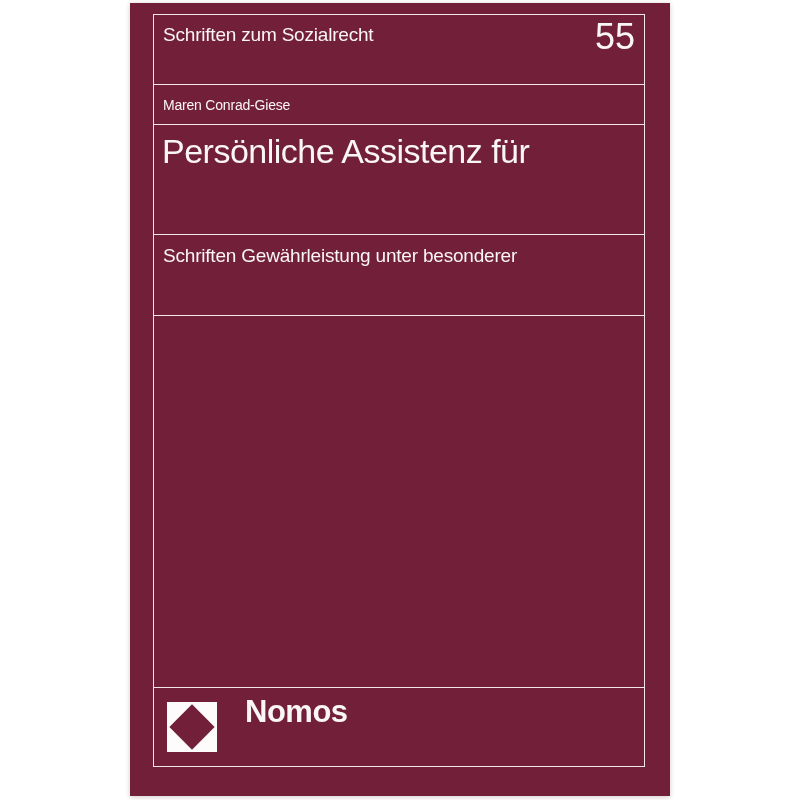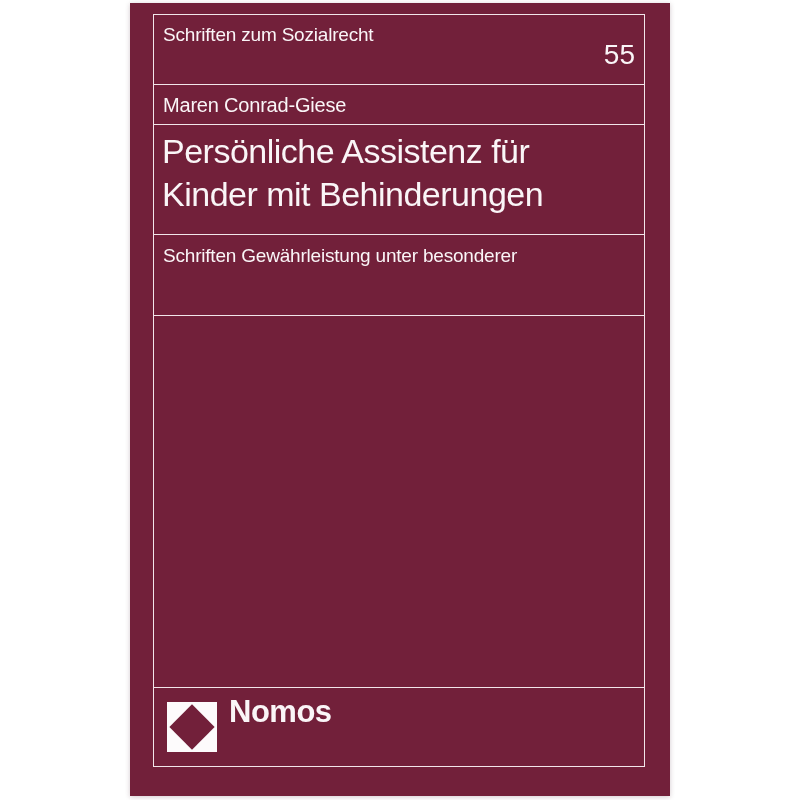--- a/index.html
+++ b/index.html
@@ -44,31 +44,31 @@
     justify-content: space-between;
     align-items: flex-start;
     padding: 6px 9px 0 9px;
   }
   .series-title {
     font-size: 19px;
     line-height: 28px;
     letter-spacing: -0.2px;
   }
   .series-number {
-    font-size: 28px;
+    font-size: 36px;
     line-height: 30px;
-    margin-top: 19px;
+    margin-top: 1px;
   }
 
   .author-row {
     height: 40px;
     padding: 9px 9px 0 9px;
   }
   .author-name {
-    font-size: 20px;
+    font-size: 14px;
     line-height: 22px;
     letter-spacing: -0.2px;
   }
 
   .title-row {
     height: 110px;
     padding: 5px 8px 0 8px;
   }
   .book-title {
     font-size: 34px;
@@ -111,41 +111,41 @@
     background: #72203a;
     transform: translate(-50%, -50%) rotate(45deg);
   }
   .publisher-wordmark {
     font-size: 31px;
     font-weight: 700;
     letter-spacing: -0.5px;
     line-height: 34px;
     align-self: flex-start;
     margin-top: 7px;
-    margin-left: 12px;
+    margin-left: 28px;
   }
 </style>
 </head>
 <body>
 
 <div class="page">
   <div class="cover">
     <div class="frame">
 
       <div class="row header-row">
         <span class="series-title">Schriften zum Sozialrecht</span>
         <span class="series-number">55</span>
       </div>
 
       <div class="row author-row">
         <span class="author-name">Maren Conrad-Giese</span>
       </div>
 
       <div class="row title-row">
-        <h1 class="book-title"><span>Persönliche Assistenz für</span><br><span>Kinder mit Behinderungen</span></h1>
+        <h1 class="book-title"><span>Persönliche Assistenz für</span><br></h1>
       </div>
 
       <div class="row subtitle-row">
         <div class="subtitle"><span>Schriften Gewährleistung unter besonderer</span><br></div>
       </div>
 
       <div class="row spacer-row"></div>
 
       <div class="row publisher-row">
         <div class="nomos-logo">

